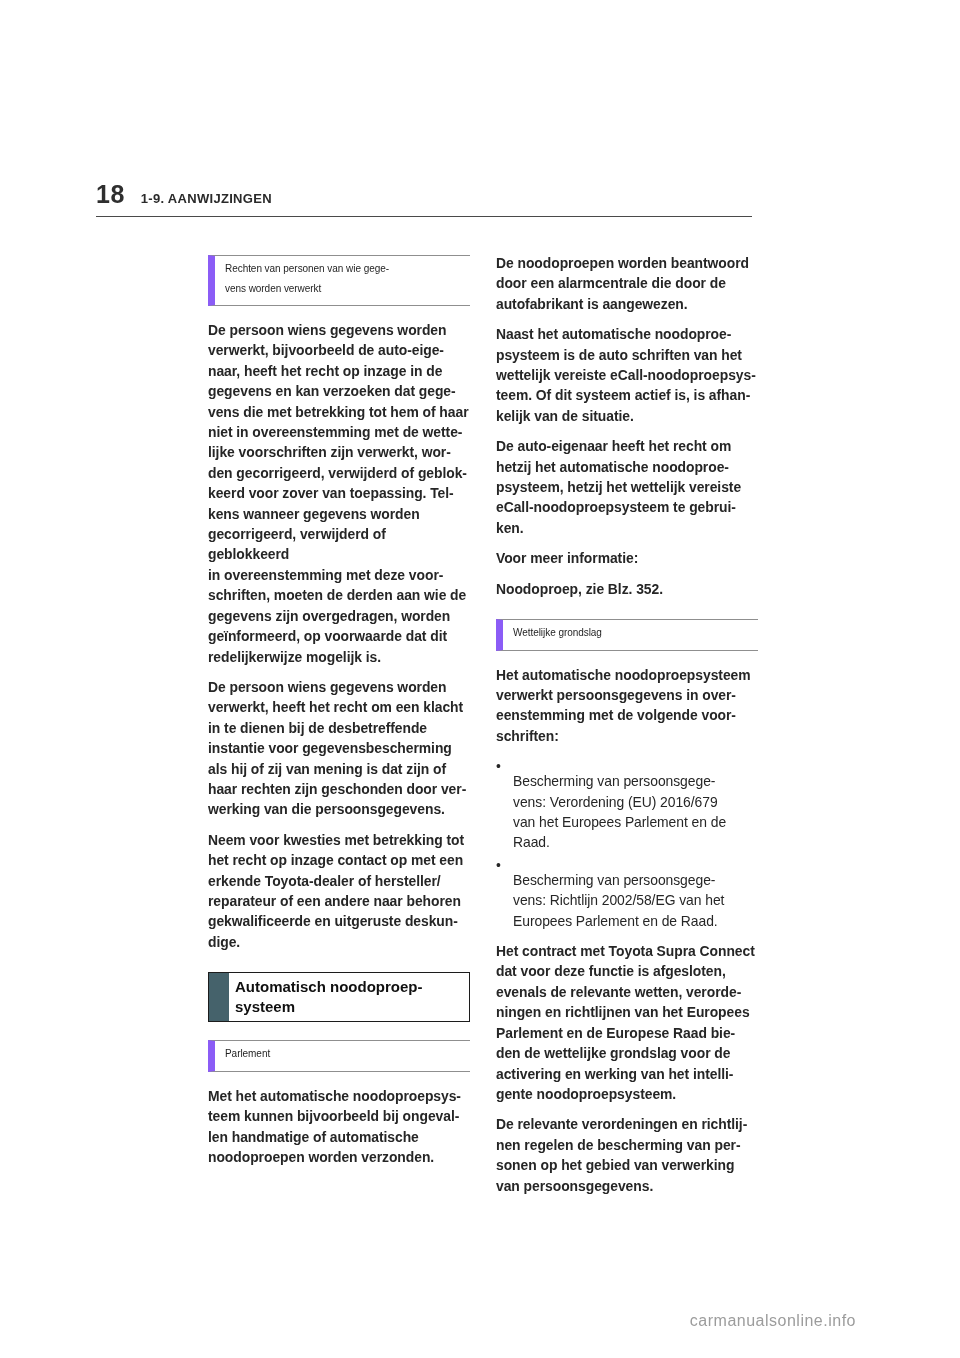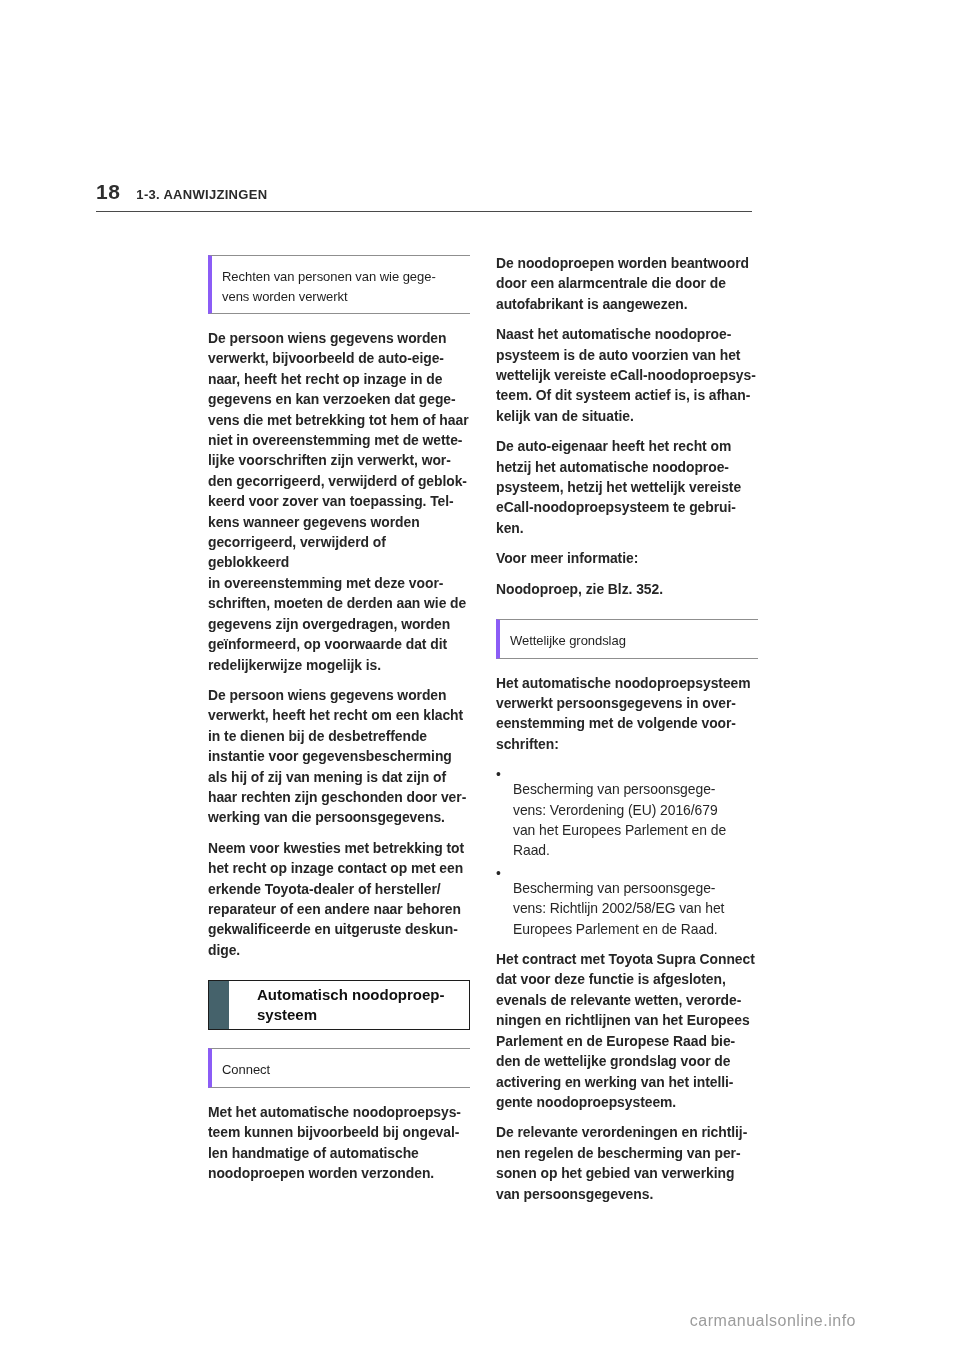--- a/index.html
+++ b/index.html
@@ -14,21 +14,21 @@
   .sheet { position: absolute; inset: 0; background: #ffffff; }
 
   
   .page-header {
     position: absolute;
     left: 96px; top: 180px;
     width: 656px;
   }
   .page-header-row { display: flex; align-items: baseline; }
   .page-number {
-    font-size: 21px; font-weight: bold; color: #2f2f2f;
+    font-size: 25px; font-weight: bold; color: #2f2f2f;
     letter-spacing: 0.5px;
   }
   .chapter-title {
     font-size: 13px; font-weight: bold; color: #2a2a2a;
     margin-left: 16px; letter-spacing: 0.3px;
   }
   .header-rule {
     margin-top: 7px;
     border-bottom: 1px solid #4a4a4a;
     width: 100%;
@@ -52,24 +52,24 @@
     white-space: pre-line;
     color: #262626;
     margin: 0 0 10px 0;
     font-weight: bold;
   }
 
   
   .subheading {
     border-top: 1px solid #8f8f8f;
     border-bottom: 1px solid #8f8f8f;
-    border-left: 4px solid #8b5cf6;
-    padding: 11px 4px 7px 10px;
+    border-left: 7px solid #8b5cf6;
+    padding: 3px 4px 7px 10px;
     margin: 2px 0 14px 0;
-    font-size: 13px;
+    font-size: 10px;
     line-height: 19.5px;
     letter-spacing: -0.05px;
     white-space: pre-line;
     color: #1f1f1f;
   }
   .subheading.mt { margin-top: 20px; }
 
   
   .section-box {
     border: 1px solid #1c1c1c;
@@ -81,21 +81,21 @@
   }
   .section-square {
     flex: 0 0 20px;
     width: 20px;
     align-self: stretch;
   }
   .section-title {
     font-size: 15px;
     font-weight: bold;
     line-height: 20px;
-    padding: 4px 8px 4px 28px;
+    padding: 4px 8px 4px 6px;
     white-space: pre-line;
     color: #101010;
     align-self: center;
   }
 
   
   .bullet-list { margin: 0 0 10px 0; }
   .bullet-item {
     display: flex;
     font-size: 13.9px;
@@ -119,21 +119,21 @@
   }
 </style>
 </head>
 <body>
 
 <div class="sheet">
 
   <div class="page-header">
     <div class="page-header-row">
       <span class="page-number">18</span>
-      <span class="chapter-title">1-3. AANWIJZINGEN</span>
+      <span class="chapter-title">1-9. AANWIJZINGEN</span>
     </div>
     <div class="header-rule"></div>
   </div>
 
   <div class="columns">
 
     <div class="col">
       <div class="subheading">Rechten van personen van wie gege-
 vens worden verwerkt</div>
       <p class="body-par">De persoon wiens gegevens worden
@@ -165,33 +165,33 @@
 reparateur of een andere naar behoren
 gekwalificeerde en uitgeruste deskun-
 dige.</p>
 
       <div class="section-box">
         <span class="section-square" id="section-square" style="background: rgb(69, 98, 107);"></span>
         <span class="section-title">Automatisch noodoproep-
 systeem</span>
       </div>
 
-      <div class="subheading">Connect</div>
+      <div class="subheading">Parlement</div>
       <p class="body-par">Met het automatische noodoproepsys-
 teem kunnen bijvoorbeeld bij ongeval-
 len handmatige of automatische
 noodoproepen worden verzonden.</p>
     </div>
 
     <div class="col">
       <p class="body-par">De noodoproepen worden beantwoord
 door een alarmcentrale die door de
 autofabrikant is aangewezen.</p>
       <p class="body-par">Naast het automatische noodoproe-
-psysteem is de auto voorzien van het
+psysteem is de auto schriften van het
 wettelijk vereiste eCall-noodoproepsys-
 teem. Of dit systeem actief is, is afhan-
 kelijk van de situatie.</p>
       <p class="body-par">De auto-eigenaar heeft het recht om
 hetzij het automatische noodoproe-
 psysteem, hetzij het wettelijk vereiste
 eCall-noodoproepsysteem te gebrui-
 ken.</p>
       <p class="body-par">Voor meer informatie:</p>
       <p class="body-par">Noodoproep, zie Blz. 352.</p>

